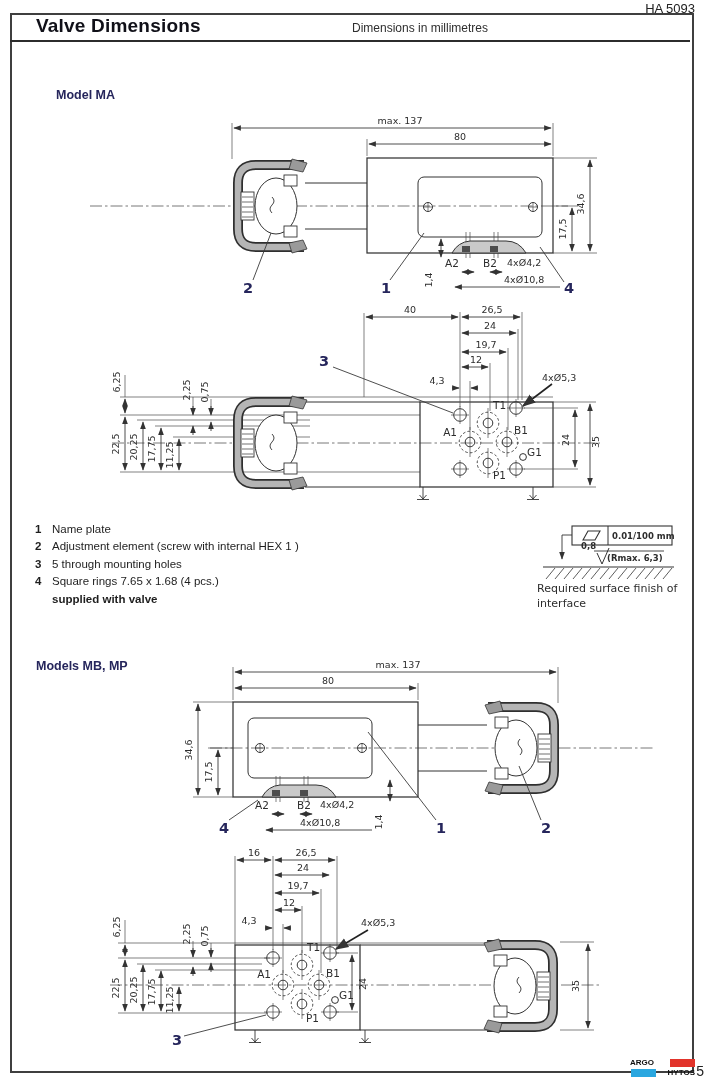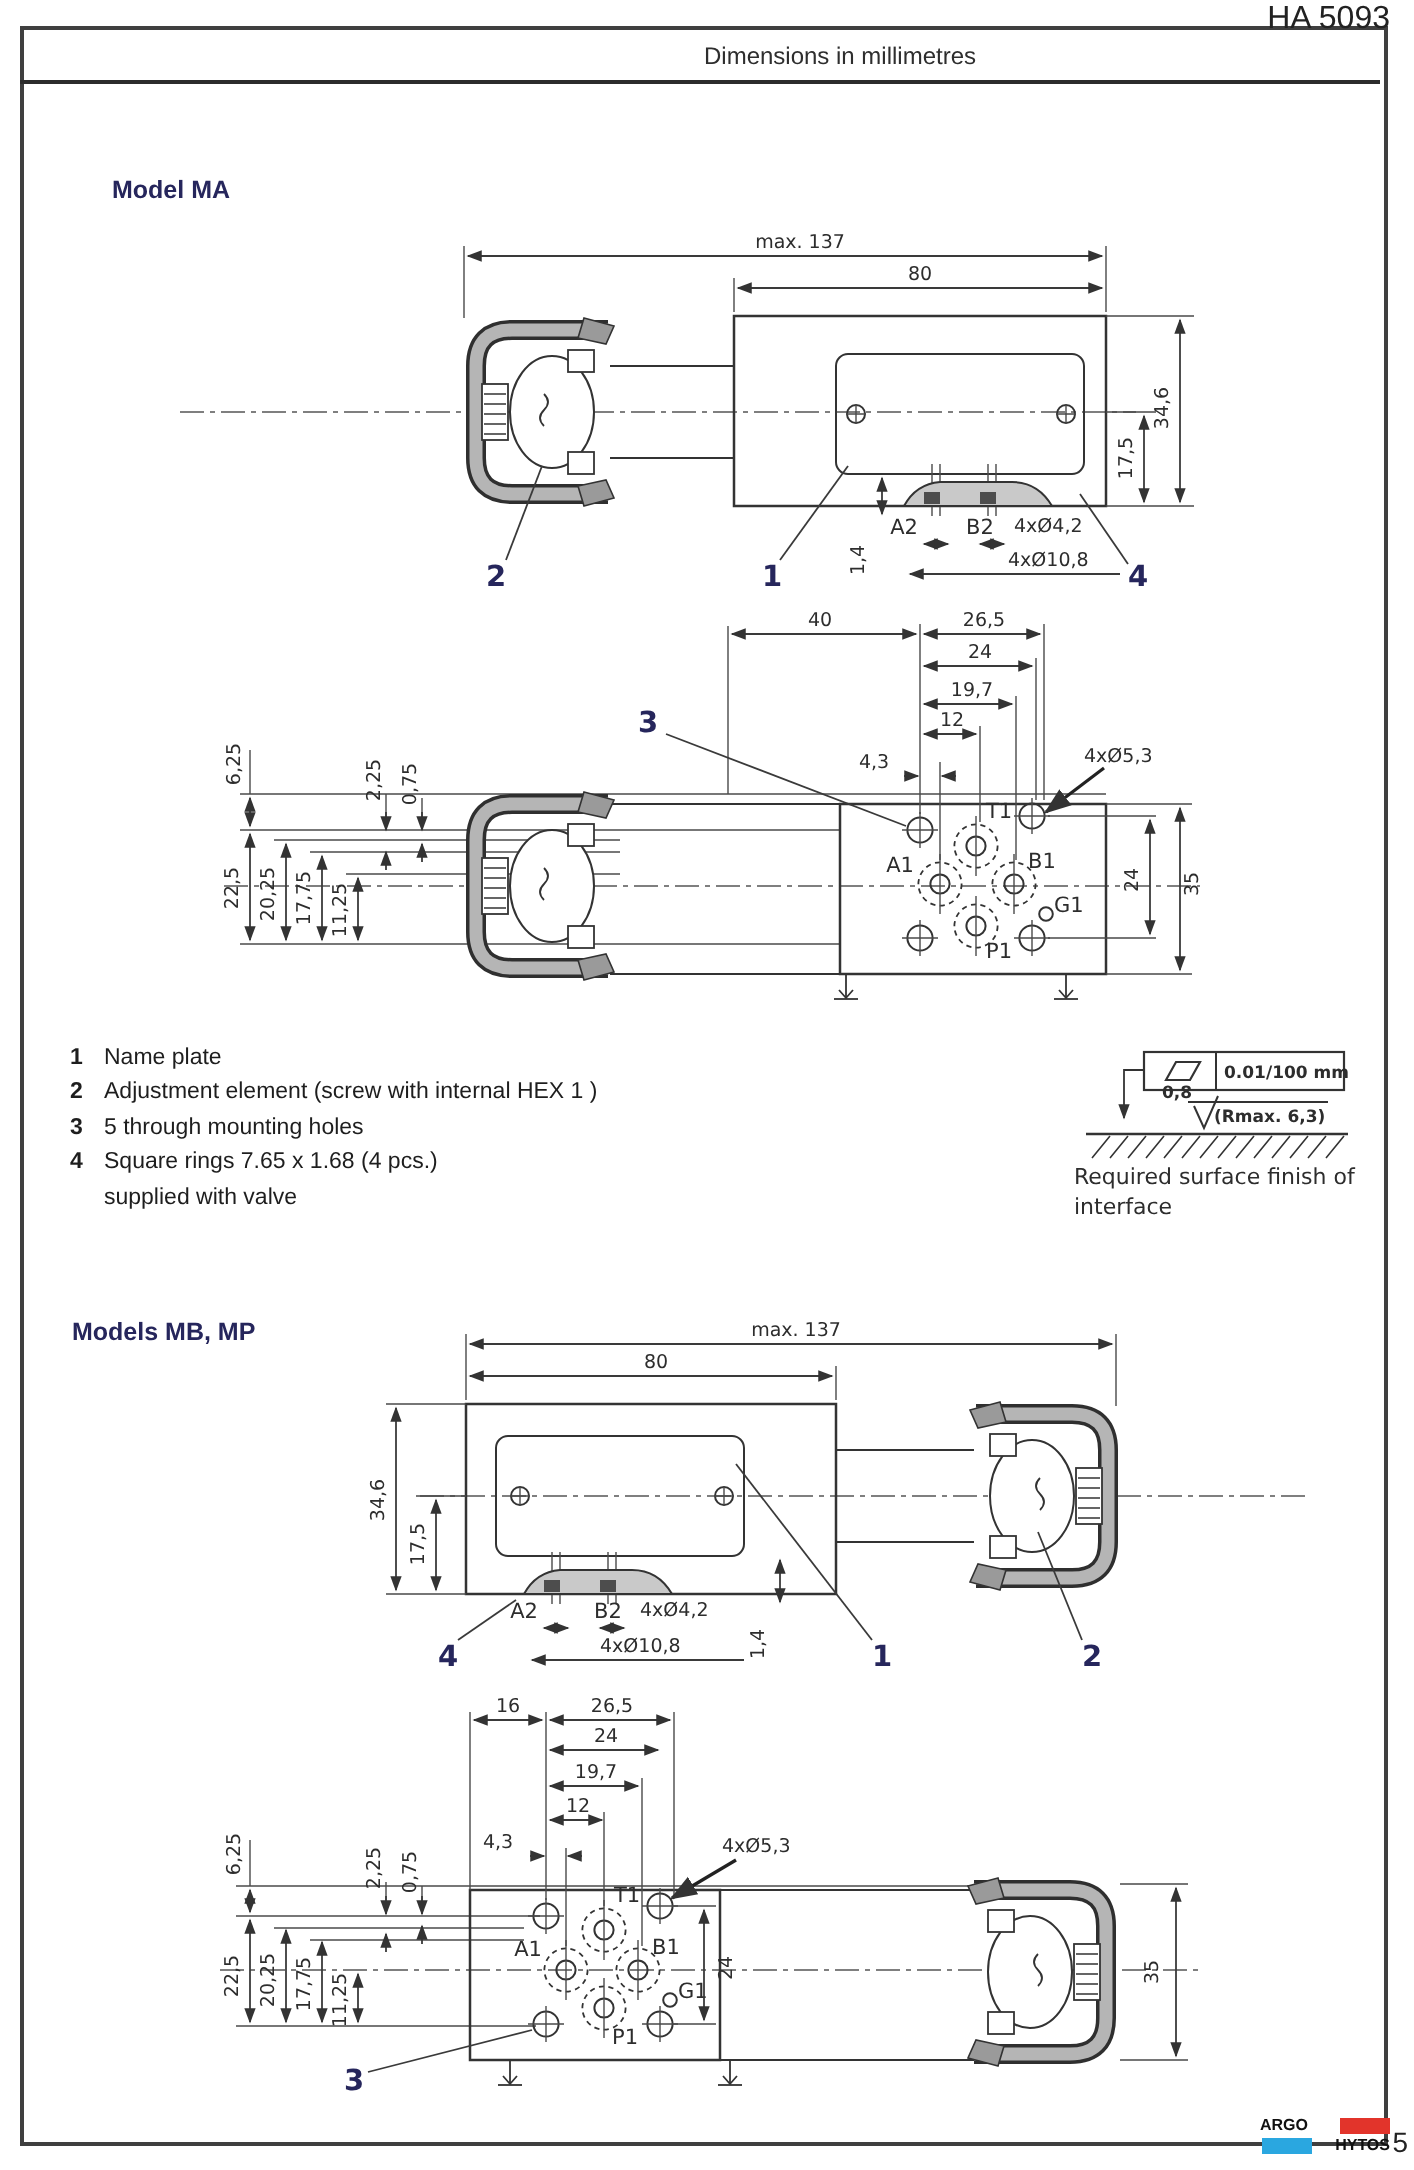--- a/index.html
+++ b/index.html
@@ -2,31 +2,31 @@
 <html><head>
 <meta charset="utf-8">
 <style>
   html,body{margin:0;padding:0;background:#e8e8e8;}
   .page{position:relative;width:707px;height:1085px;background:#ffffff;
         font-family:"Liberation Sans","DejaVu Sans",sans-serif;overflow:hidden;}
   .frame{position:absolute;left:10px;top:13px;width:680px;height:1056px;
          border:2px solid #3f3f3f;background:#fff;}
   .band{position:absolute;left:10px;top:13px;width:680px;height:27px;
         border-bottom:2px solid #2c2c2c;}
-  .doc-code{position:absolute;right:12px;top:1px;font-size:16px;color:#222;}
+  .doc-code{position:absolute;right:12px;top:1px;font-size:13px;color:#222;}
   .title{position:absolute;left:36px;top:15px;font-size:19px;font-weight:bold;color:#101018;letter-spacing:.2px;}
   .units{position:absolute;left:300px;top:21px;width:240px;text-align:center;font-size:12px;color:#2e2e2e;}
   .h-size{position:absolute;left:36px;top:55px;font-size:12.5px;font-weight:bold;color:#26265c;}
   .h-ma{position:absolute;left:36px;top:88px;font-size:12.5px;font-weight:bold;color:#26265c;padding-left:20px;}
   .h-mb{position:absolute;left:36px;top:659px;font-size:12.5px;font-weight:bold;color:#26265c;}
   svg{position:absolute;}
   .legend{position:absolute;left:35px;top:521px;font-size:11.5px;color:#1e1e1e;line-height:17.4px;}
   .legend .row{display:flex;}
   .legend .n{width:17px;font-weight:bold;}
-  .legend .cont{padding-left:17px;}
+  .legend .cont{padding-left:17px;font-weight:bold;}
   .footer-logo{position:absolute;left:625px;top:1058px;width:70px;font-size:8px;font-weight:bold;color:#111;line-height:10px;}
   .footer-logo .r1{display:flex;align-items:center;justify-content:flex-end;gap:16px;}
   .footer-logo .r2{display:flex;align-items:center;justify-content:flex-end;gap:12px;}
   .blk{width:25px;height:8px;display:inline-block;}
   .blk.red{background:#e2342b;}
   .blk.blue{background:#2aa7e0;}
   .pageno{position:absolute;right:3px;top:1063px;font-size:14px;color:#222;}
   
   .m{stroke:#333;stroke-width:1.25;fill:none;}
   .m2{stroke:#333;stroke-width:1;fill:none;}
@@ -70,20 +70,21 @@
         <line x1="0" y1="0" x2="0" y2="12" stroke="#333" stroke-width="0.9"></line>
         <path d="M-3.5,8 L0,12 L3.5,8" stroke="#333" stroke-width="0.9" fill="none"></path>
         <line x1="-6" y1="12.5" x2="6" y2="12.5" stroke="#333" stroke-width="0.9"></line>
       </g>
     </defs>
   </svg>
 
   <div class="frame"></div>
   <div class="band"></div>
   <div class="doc-code">HA 5093</div>
+  <div class="title">Valve Dimensions</div>
   <div class="units">Dimensions in millimetres</div>
   <div class="h-ma">Model MA</div>
   <div class="h-mb">Models MB, MP</div>
 
   <svg style="left:80px;top:110px" width="540" height="195" viewBox="80 110 540 195">
     <g>
       <line class="cl" x1="90" y1="206" x2="568" y2="206"></line>
       <rect class="m" x="367" y="158" width="186" height="95" fill="#fff"></rect>
       <rect class="m2" x="418" y="177" width="124" height="60" rx="6" fill="#fff"></rect>
       <circle class="m2" cx="428" cy="207" r="4.5" fill="#fff"></circle>

